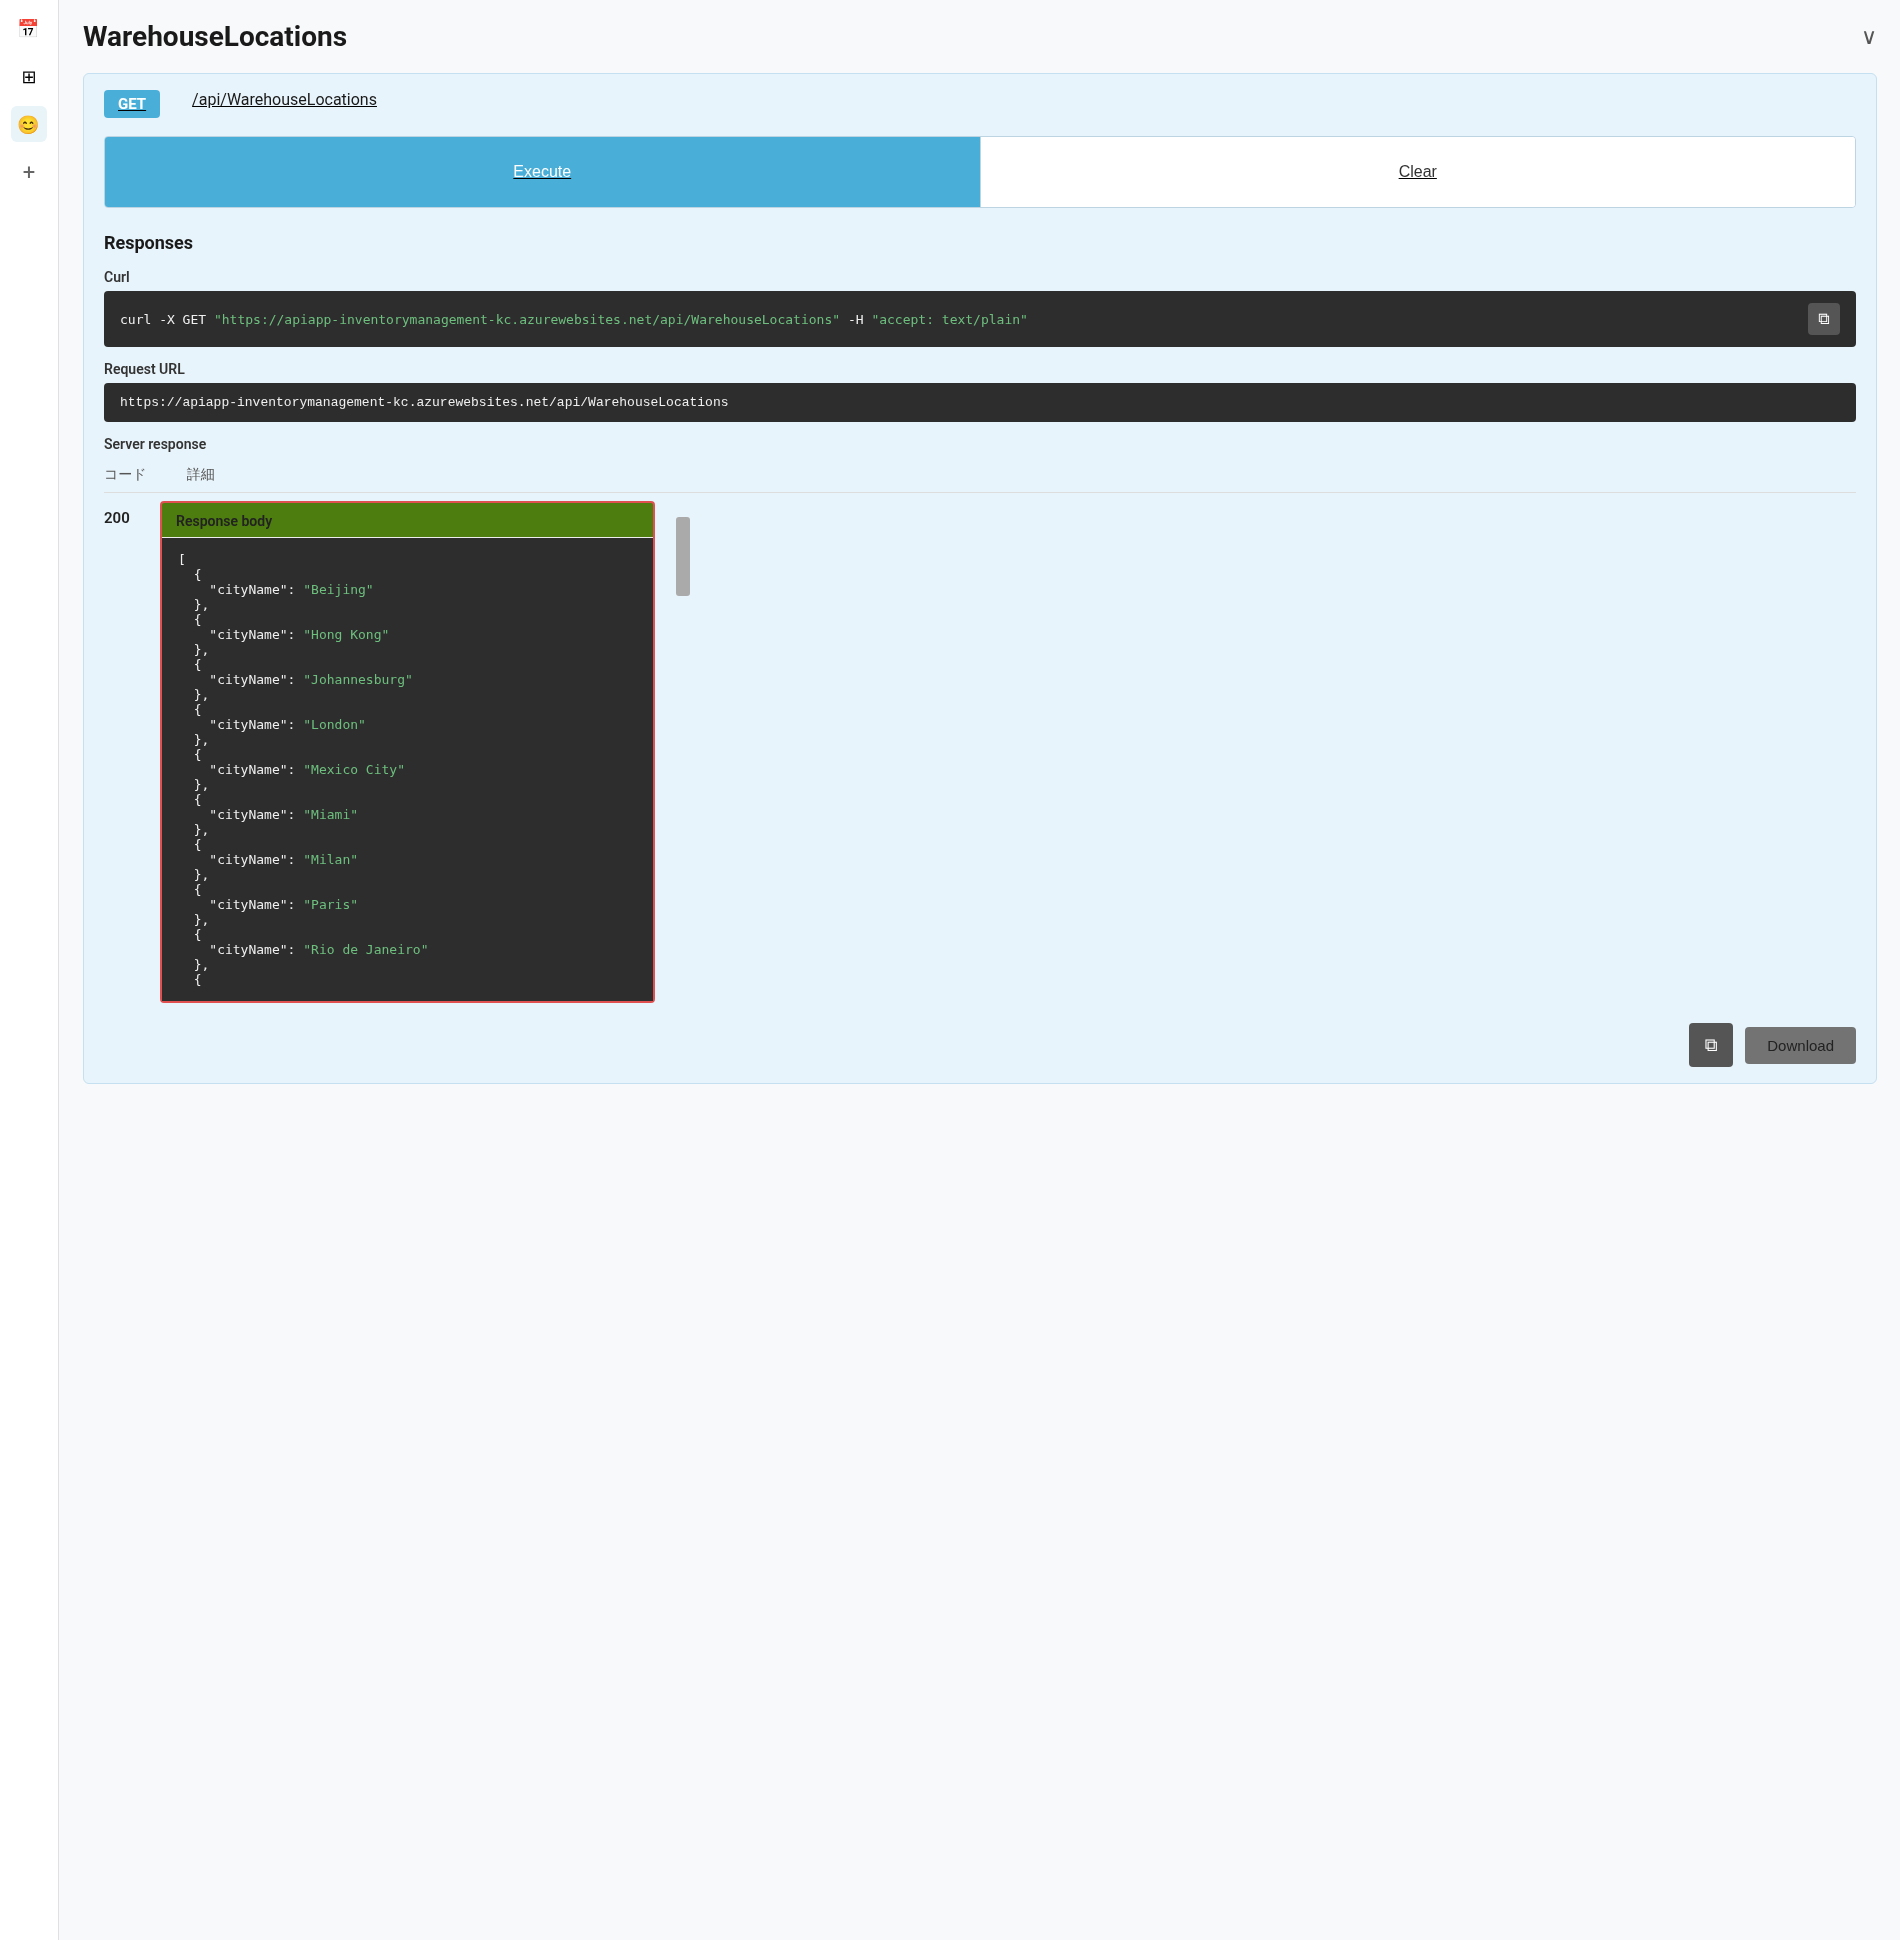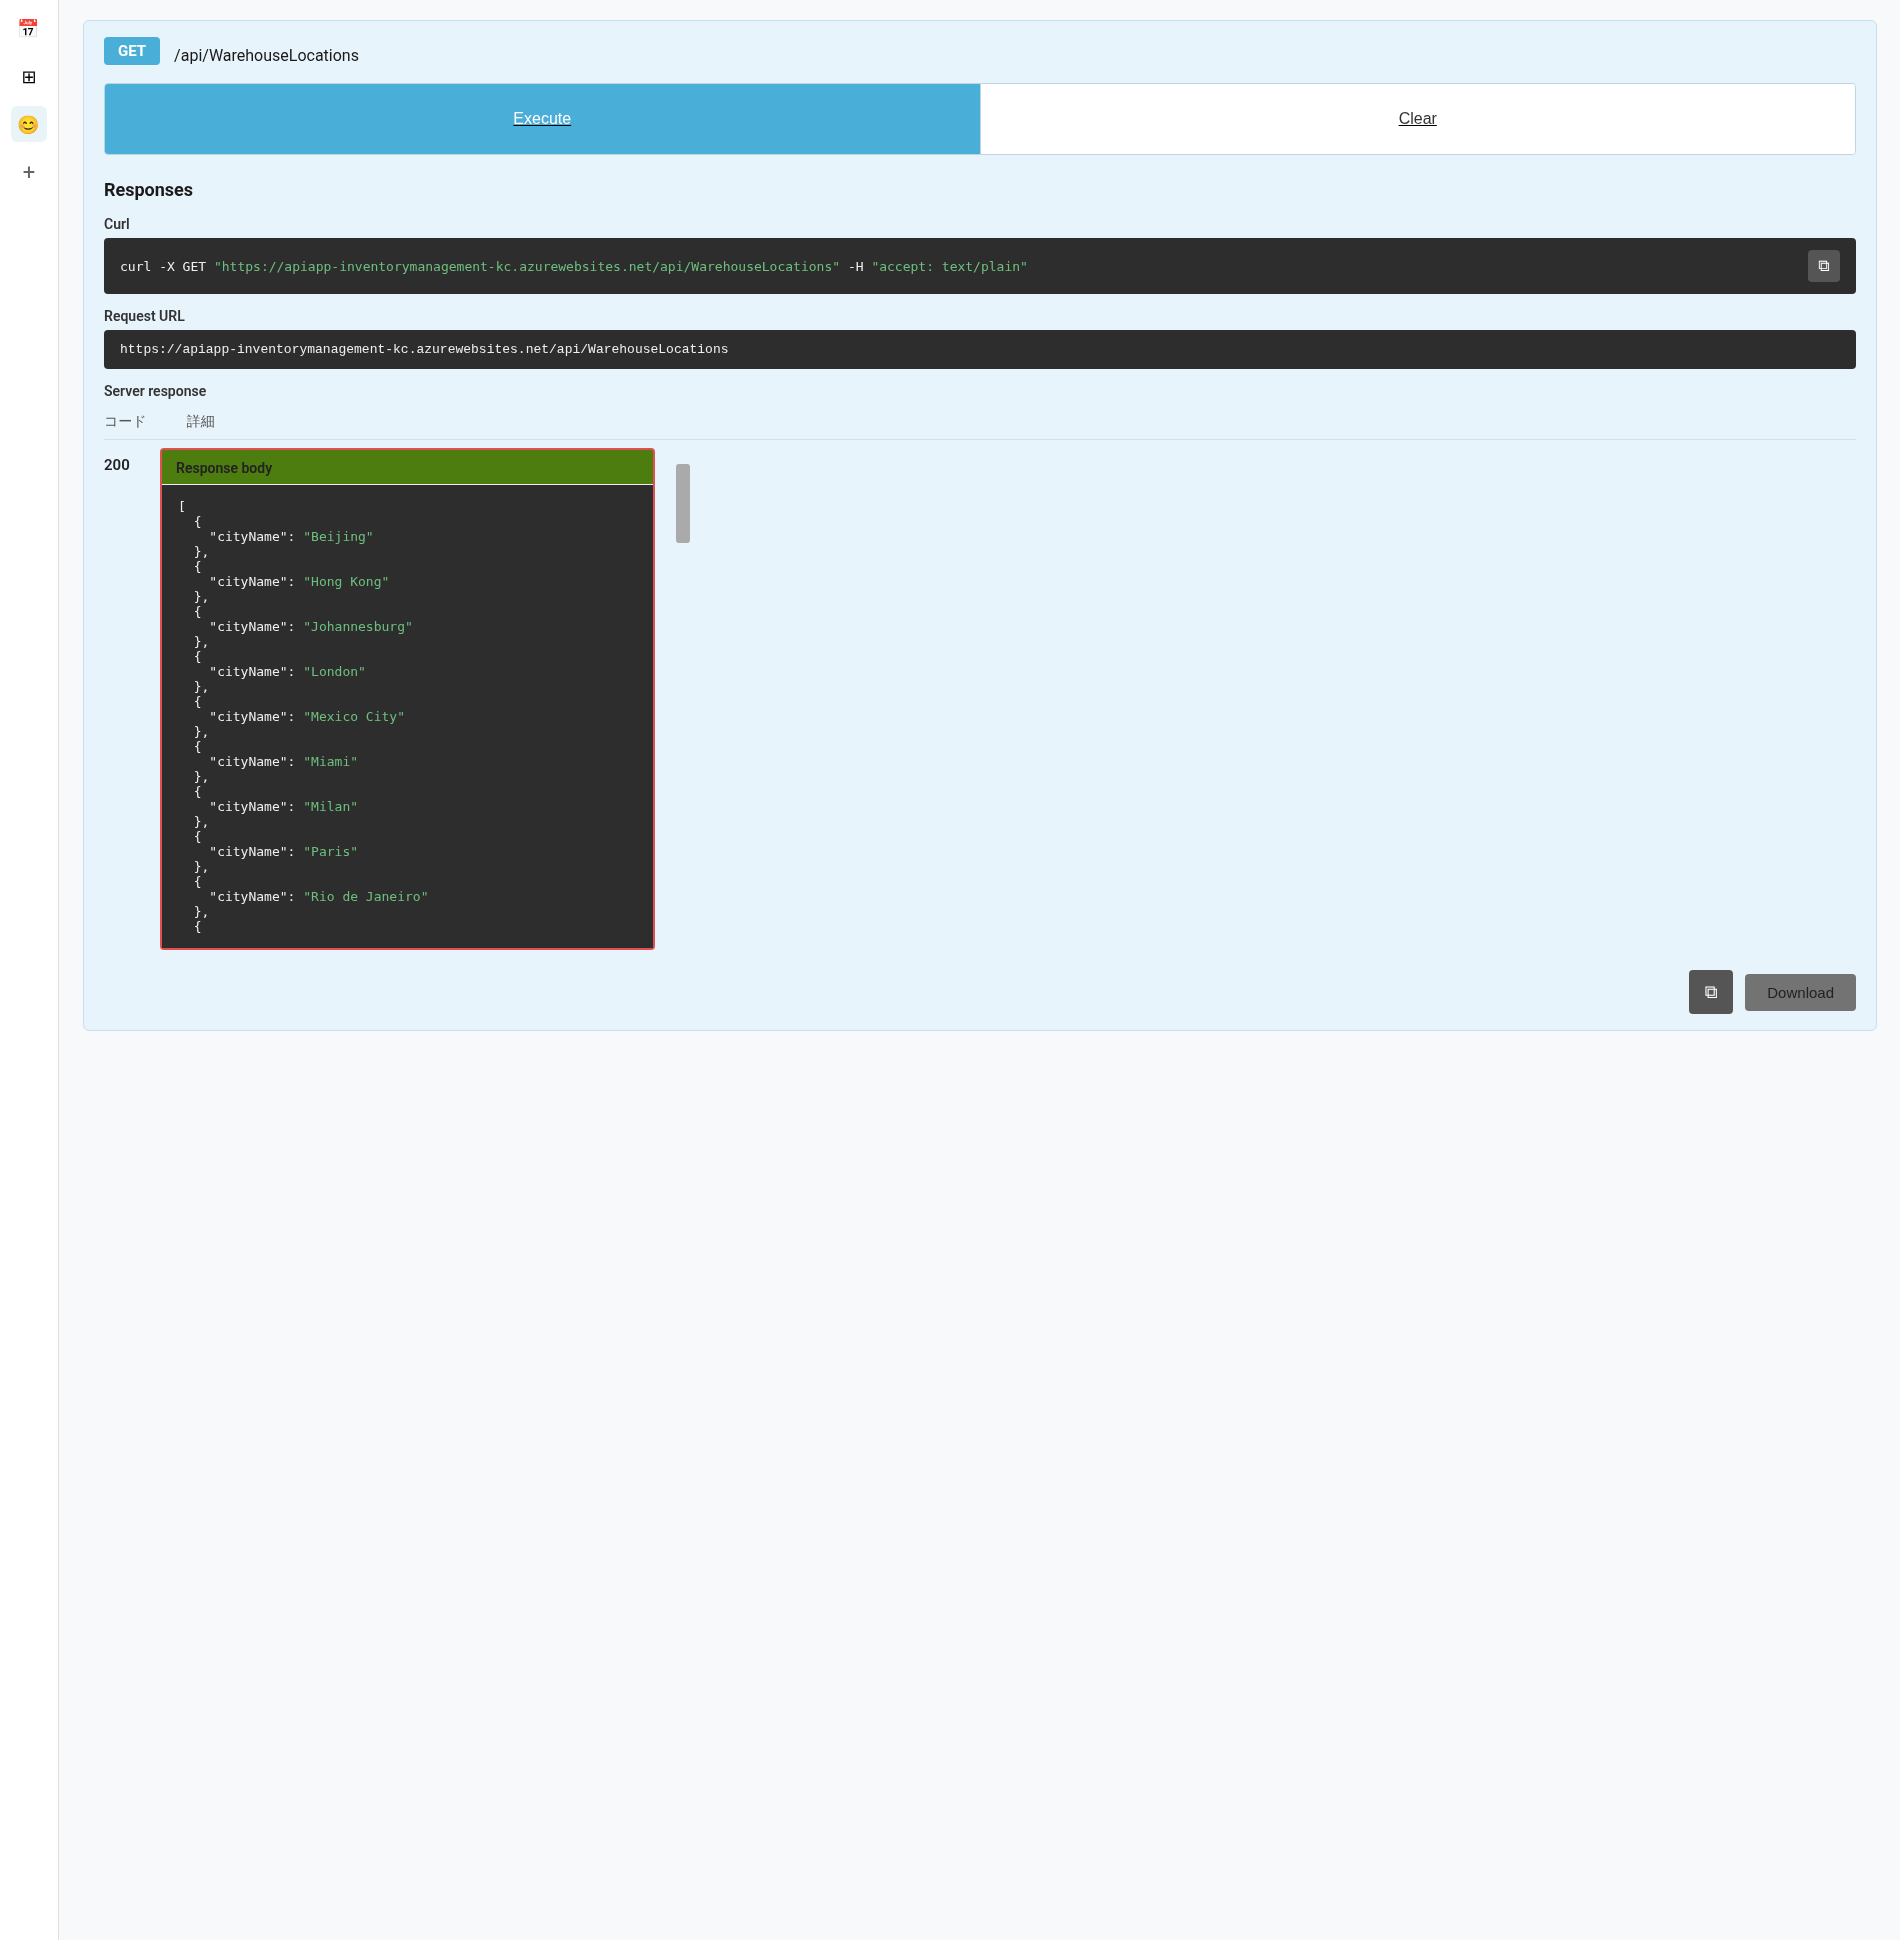--- a/index.html
+++ b/index.html
@@ -76,23 +76,24 @@
     .api-panel {
       background: #e8f4fb;
       border: 1px solid #c5e0f0;
       border-radius: 6px;
       padding: 16px 20px;
     }
 
     
     .endpoint-row {
       display: flex;
-      align-items: flex-end;
-      gap: 14px;
+      align-items: flex-start;
+      gap: 32px;
       margin-bottom: 18px;
+      text-decoration: underline;
     }
     .get-badge {
       background: #49afd9;
       color: #fff;
       font-weight: 700;
       font-size: 15px;
       padding: 5px 14px;
       border-radius: 4px;
     }
     .endpoint-path {
@@ -344,20 +345,24 @@
   <div class="sidebar-icon active">
     <span>😊</span>
   </div>
   <div class="sidebar-icon-add">
     <span>+</span>
   </div>
 </div>
 
 <div class="main">
 
+  <div class="page-header">
+    <h1 class="page-title">WarehouseLocations</h1>
+    <span class="chevron-down-icon">∨</span>
+  </div>
 
   <div class="api-panel">
 
     <div class="endpoint-row">
       <span class="get-badge">GET</span>
       <span class="endpoint-path">/api/WarehouseLocations</span>
     </div>
 
 
     <div class="action-row">

